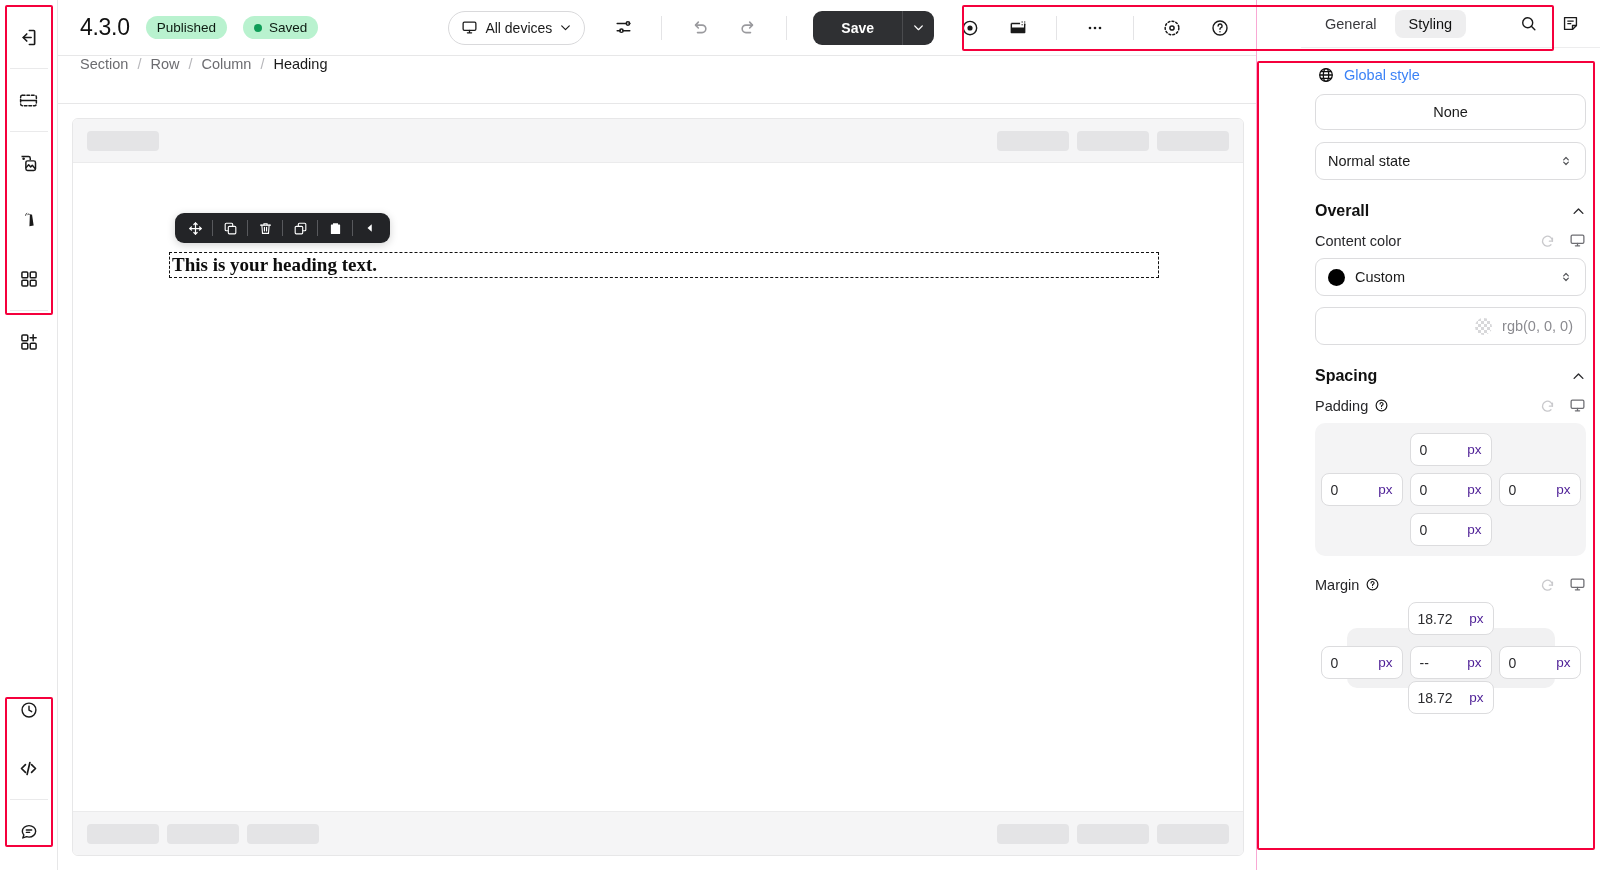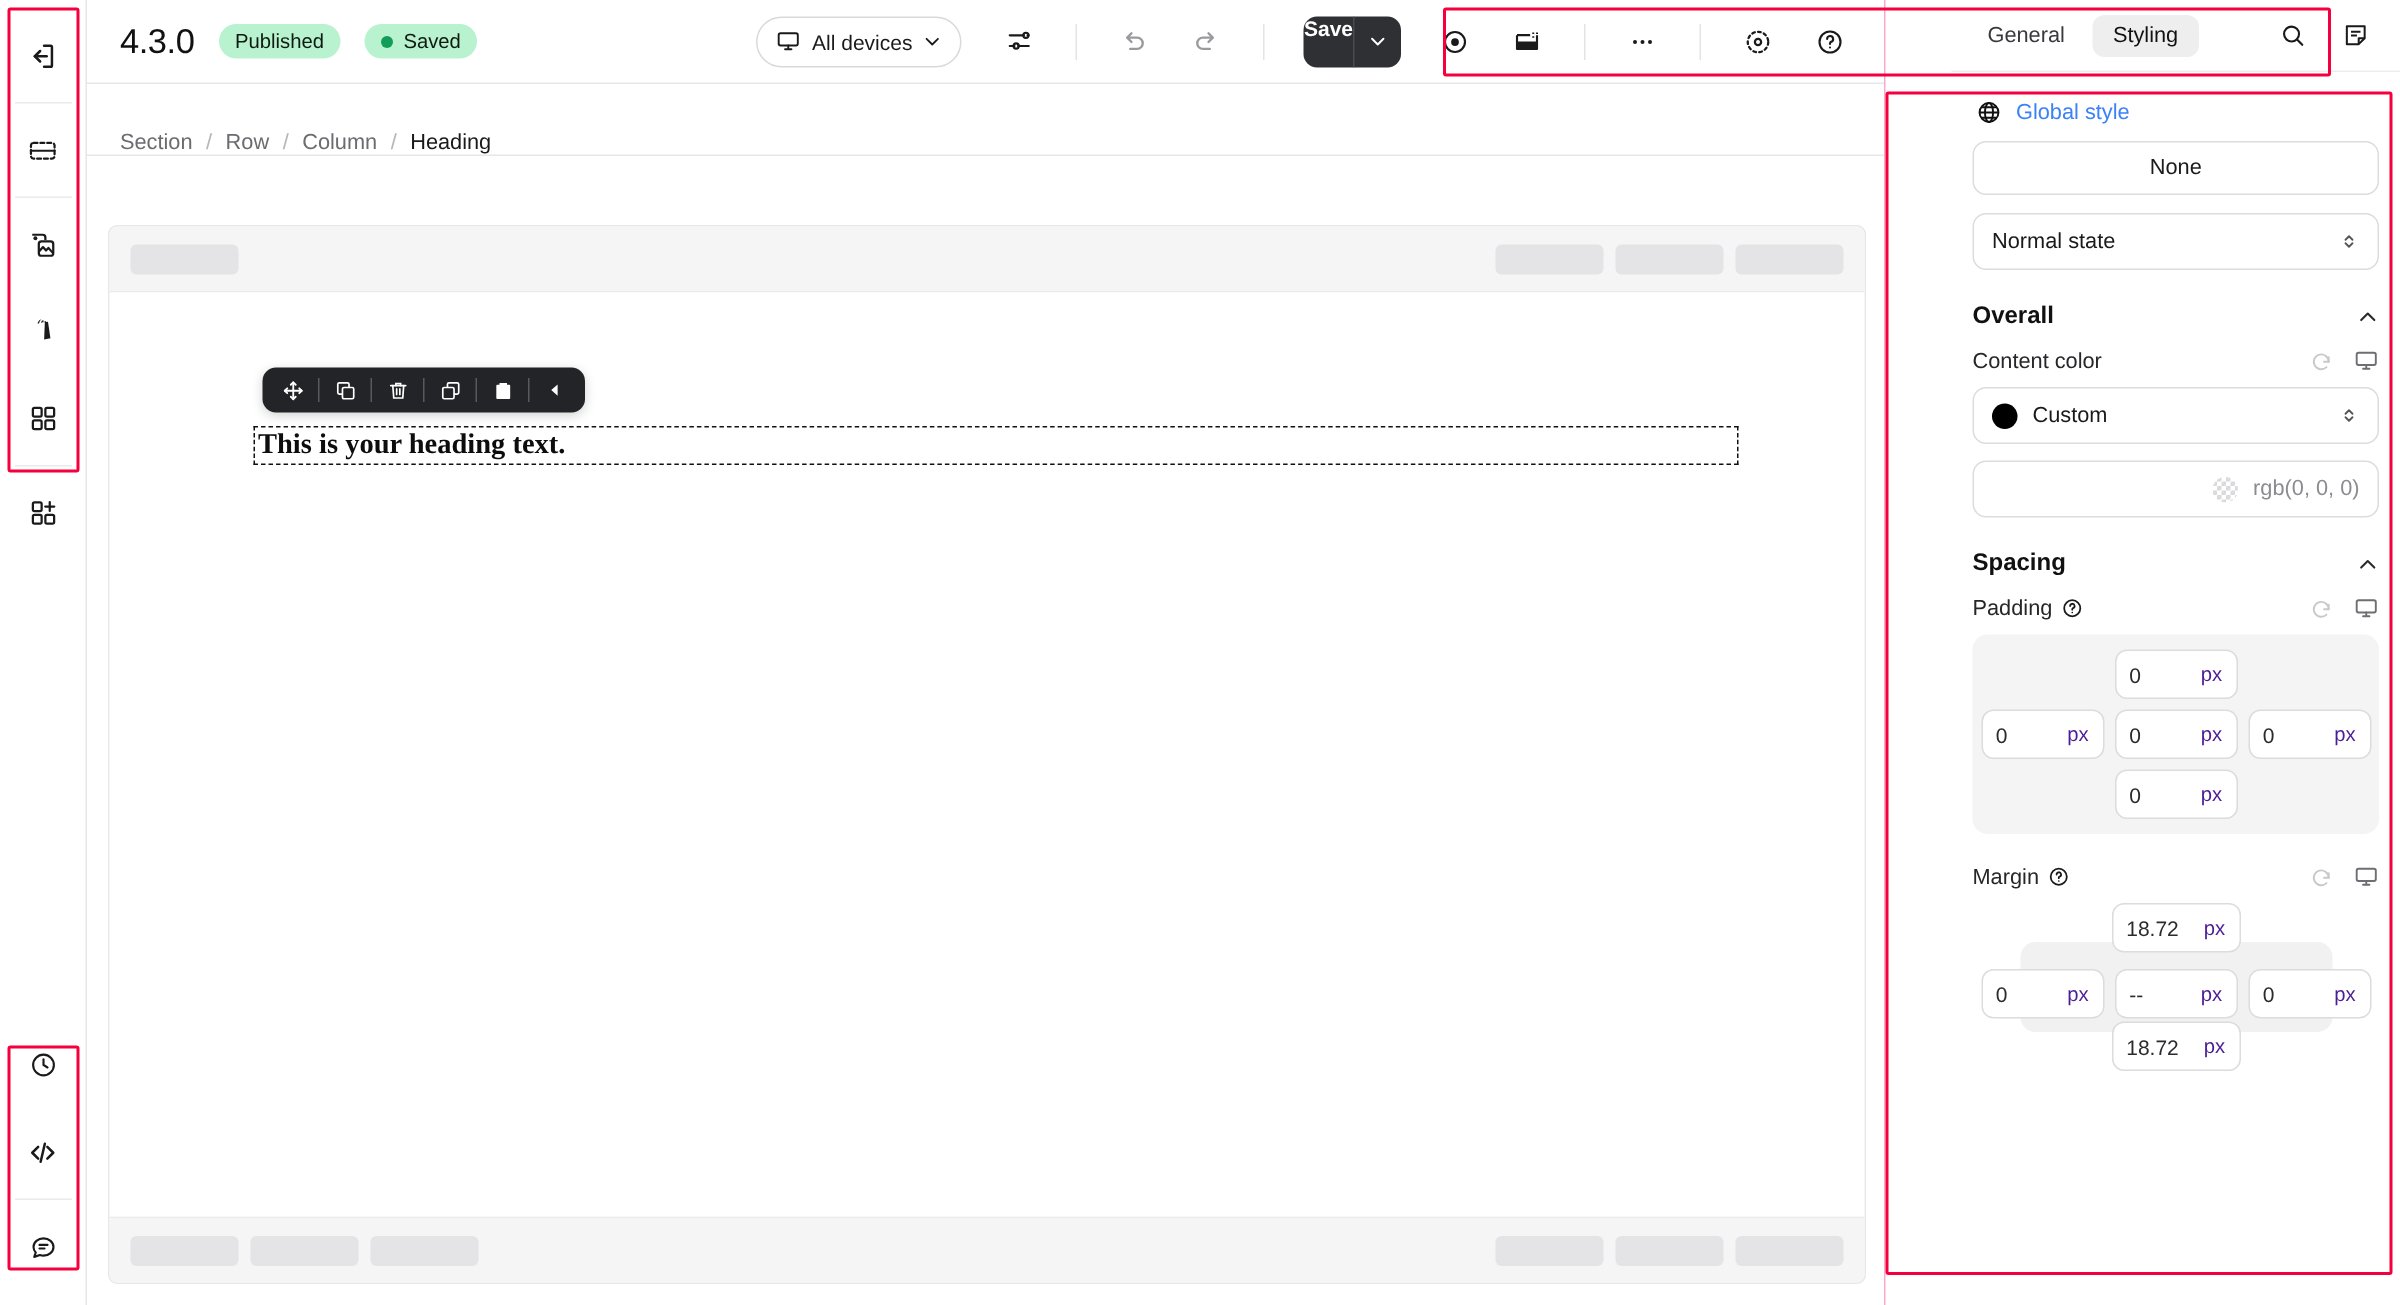--- a/index.html
+++ b/index.html
@@ -65,42 +65,42 @@
   .icon-btn {
     width: 36px; height: 34px; display: flex; align-items: center; justify-content: center;
     border-radius: 7px; cursor: pointer; color: #1a1a1a;
   }
   .icon-btn.muted { color: #9a9a9e; }
   .vdiv { width: 1px; height: 24px; background: #e4e4e6; margin: 0 8px; }
   .save-group {
     display: flex; align-items: stretch; background: #2f3033; color: #fff;
     border-radius: 9px; overflow: hidden; height: 34px; margin: 0 6px;
   }
-  .save-btn { padding: 0 0; display: flex; align-items: flex-start; font-size: 14px; font-weight: 600; cursor: pointer; }
+  .save-btn { padding: 0 28px; display: flex; align-items: center; font-size: 14px; font-weight: 600; cursor: pointer; }
   .save-caret { width: 32px; display: flex; align-items: center; justify-content: center; cursor: pointer;
                 border-left: 1px solid #4a4b4e; }
 
   
   .breadcrumb {
-    height: 48px; flex: 0 0 48px; display: flex; align-items: flex-end;
+    height: 48px; flex: 0 0 48px; display: flex; align-items: flex-start;
     padding-left: 22px; gap: 9px; font-size: 14.5px; color: #6c6c70;
     border-bottom: 1px solid #e7e7e8; background: #fff;
   }
   .breadcrumb .crumb { cursor: pointer; }
   .breadcrumb .crumb.active { color: #1a1a1a; }
   .breadcrumb .sep { color: #b6b6ba; }
 
   
   .canvas-wrap {
     flex: 1; background: #ffffff; padding: 14px 12px 14px 14px;
     display: flex; min-height: 0;
   }
   .canvas {
     flex: 1; background: #ffffff; border: 1px solid #e7e7e8; border-radius: 6px;
-    display: flex; flex-direction: column; position: relative; overflow: hidden; margin-top: 32px;
+    display: flex; flex-direction: column; position: relative; overflow: hidden;
   }
   .ph-bar {
     background: #f5f5f6; border-bottom: 1px solid #ebebec;
     height: 44px; display: flex; align-items: center; padding: 0 14px;
   }
   .ph-bar.bottom { border-bottom: none; border-top: 1px solid #ebebec; }
   .ph-block { background: #e4e4e6; border-radius: 4px; height: 20px; }
   .ph-spacer { flex: 1; }
   .ph-right { display: flex; gap: 8px; }
   .ph-left { display: flex; gap: 8px; }

